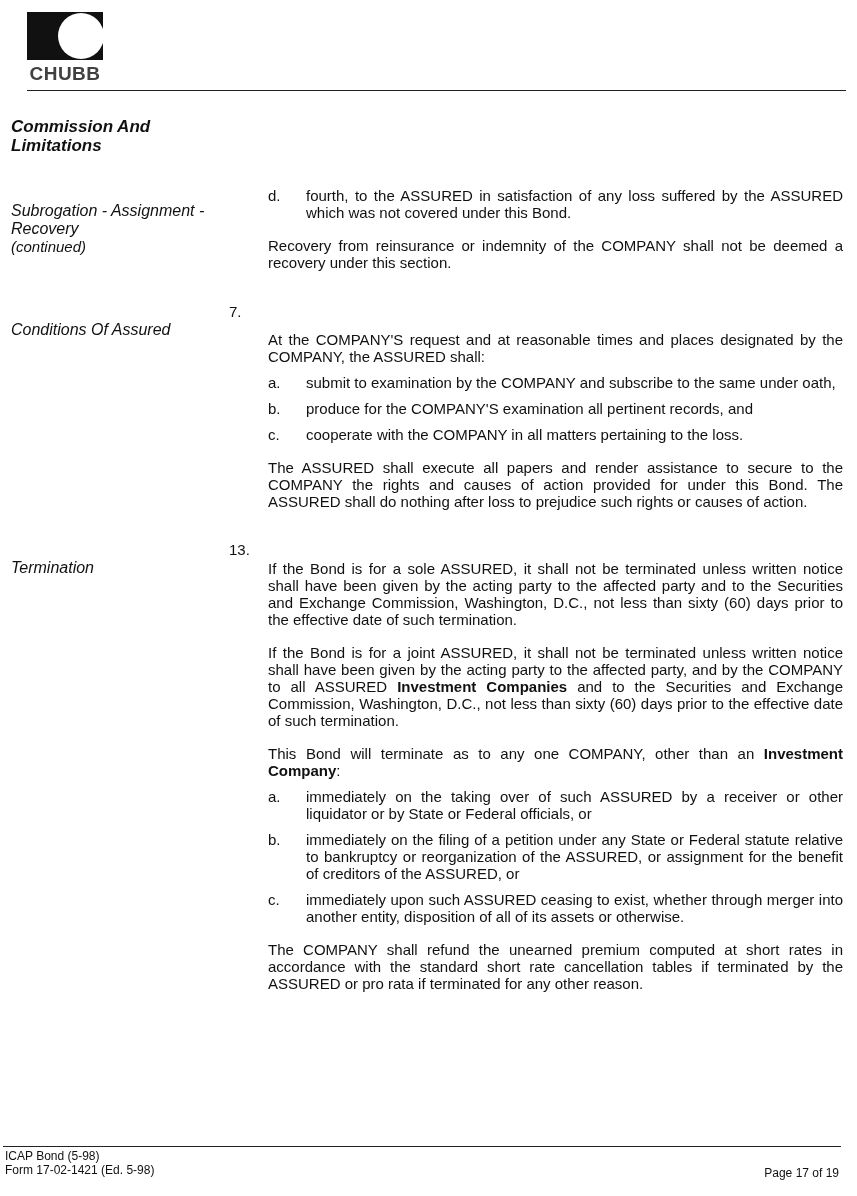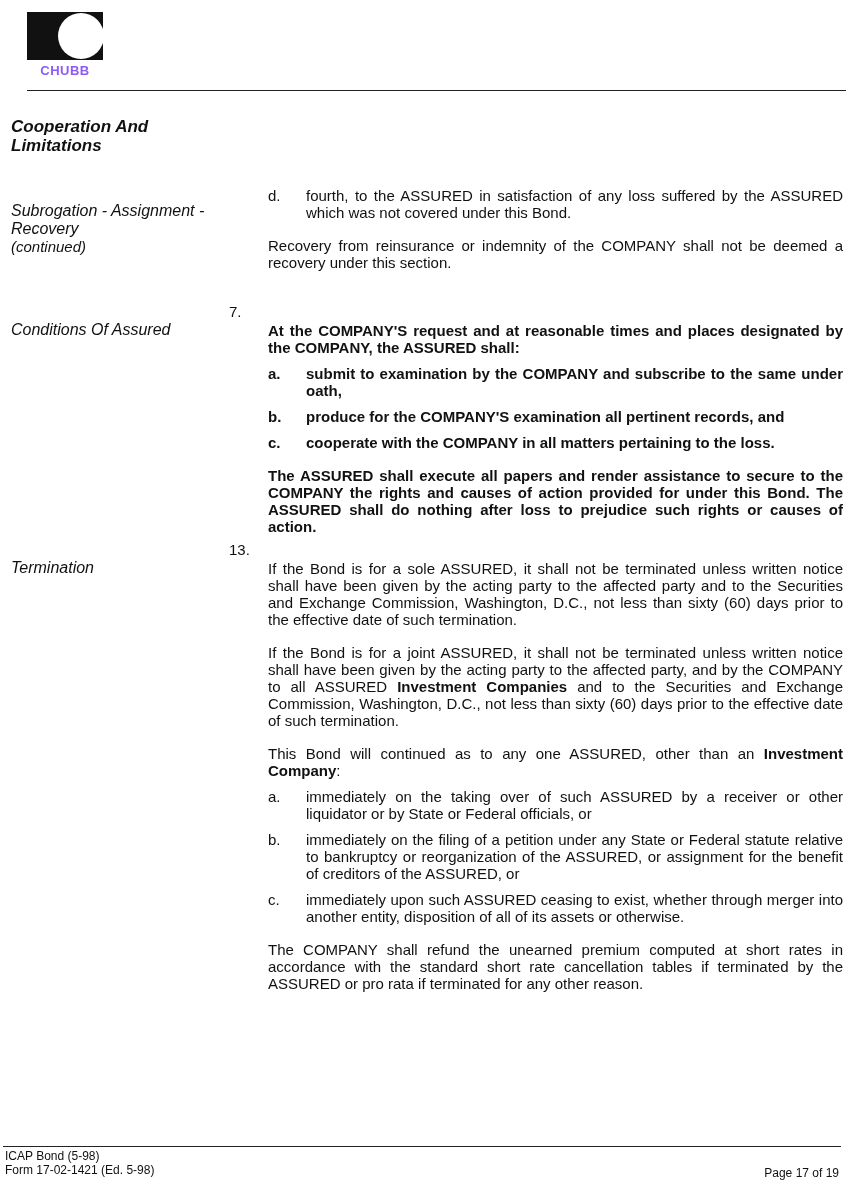--- a/index.html
+++ b/index.html
@@ -3,21 +3,21 @@
 <meta charset="utf-8">
 <style>
   html, body { margin: 0; padding: 0; background: #ffffff; }
   body {
     width: 857px; height: 1196px; position: relative; overflow: hidden;
     font-family: "Liberation Sans", sans-serif; color: #111;
   }
   .logo { position: absolute; left: 27px; top: 12px; width: 76px; }
   .logo-mark { width: 76px; height: 48px; background: #111; position: relative; overflow: hidden; }
   .logo-circle { position: absolute; left: 31px; top: 1px; width: 46px; height: 46px; border-radius: 50%; background: #fff; }
-  .logo-text { font-weight: bold; font-size: 13px; letter-spacing: 0.5px; margin-top: 3px; text-align: center; color: #8b5cf6; }
+  .logo-text { font-weight: bold; font-size: 19px; letter-spacing: 0.5px; margin-top: 3px; text-align: center; color: #404040; }
   .top-rule { position: absolute; left: 27px; right: 11px; top: 90px; border-top: 1.5px solid #222; }
 
   .heading { position: absolute; left: 11px; top: 117px; font-size: 17px; font-weight: bold; font-style: italic; line-height: 19px; width: 220px; }
 
   .section { position: absolute; left: 0; width: 857px; }
   .side { position: absolute; left: 11px; font-size: 16px; font-style: italic; line-height: 18px; width: 225px; margin-top: 18px; }
   .side .cont { font-size: 15px; display: block; }
   .num { position: absolute; left: 229px; font-size: 15px; }
   .body { position: absolute; left: 268px; width: 575px; font-size: 15px; line-height: 17px; text-align: justify; }
   .body p { margin: 16px 0 9px 0; }
@@ -33,40 +33,40 @@
 <body>
 
 <div class="logo">
   <div class="logo-mark">
       <div class="logo-circle"></div>
     </div>
   <div class="logo-text">CHUBB</div>
 </div>
 <div class="top-rule"></div>
 
-<div class="heading">Cooperation And Limitations</div>
+<div class="heading">Commission And Limitations</div>
 
 <div class="section" style="top:184px;">
   <div class="side">
     <span>Subrogation - Assignment - Recovery</span>
     <span class="cont">(continued)</span>
   </div>
   <div class="body" style="top:3px;">
     <div class="item">
       <span class="lbl">d.</span>
       <span>fourth, to the ASSURED in satisfaction of any loss suffered by the ASSURED which was not covered under this Bond.</span>
     </div>
     <p>Recovery from reinsurance or indemnity of the COMPANY shall not be deemed a recovery under this section.</p>
   </div>
 </div>
 
 <div class="section" style="top:303px;">
   <div class="side">Conditions Of Assured</div>
   <div class="num">7.</div>
-  <div class="body" style="top:3px;font-weight:bold;">
+  <div class="body" style="top:12px;">
     <p>At the COMPANY'S request and at reasonable times and places designated by the COMPANY, the ASSURED shall:</p>
     <div class="item">
       <span class="lbl">a.</span>
       <span>submit to examination by the COMPANY and subscribe to the same under oath,</span>
     </div>
     <div class="item">
       <span class="lbl">b.</span>
       <span>produce for the COMPANY'S examination all pertinent records, and</span>
     </div>
     <div class="item">
@@ -76,21 +76,21 @@
     <p>The ASSURED shall execute all papers and render assistance to secure to the COMPANY the rights and causes of action provided for under this Bond.  The ASSURED shall do nothing after loss to prejudice such rights or causes of action.</p>
   </div>
 </div>
 
 <div class="section" style="top:541px;">
   <div class="side">Termination</div>
   <div class="num">13.</div>
   <div class="body" style="top:3px;">
     <p>If the Bond is for a sole ASSURED, it shall not be terminated unless written notice shall have been given by the acting party to the affected party and to the Securities and Exchange Commission, Washington, D.C., not less than sixty (60) days prior to the effective date of such termination.</p>
     <p><span>If the Bond is for a joint ASSURED, it shall not be terminated unless written notice shall have been given by the acting party to the affected party, and by the COMPANY to all ASSURED </span><b>Investment Companies</b><span> and to the Securities and Exchange Commission, Washington, D.C., not less than sixty (60) days prior to the effective date of such termination.</span></p>
-    <p><span>This Bond will continued as to any one ASSURED, other than an </span><b>Investment Company</b><span>:</span></p>
+    <p><span>This Bond will terminate as to any one COMPANY, other than an </span><b>Investment Company</b><span>:</span></p>
     <div class="item">
       <span class="lbl">a.</span>
       <span>immediately on the taking over of such ASSURED by a receiver or other liquidator or by State or Federal officials, or</span>
     </div>
     <div class="item">
       <span class="lbl">b.</span>
       <span>immediately on the filing of a petition under any State or Federal statute relative to bankruptcy or reorganization of the ASSURED, or assignment for the benefit of creditors of the ASSURED, or</span>
     </div>
     <div class="item">
       <span class="lbl">c.</span>

